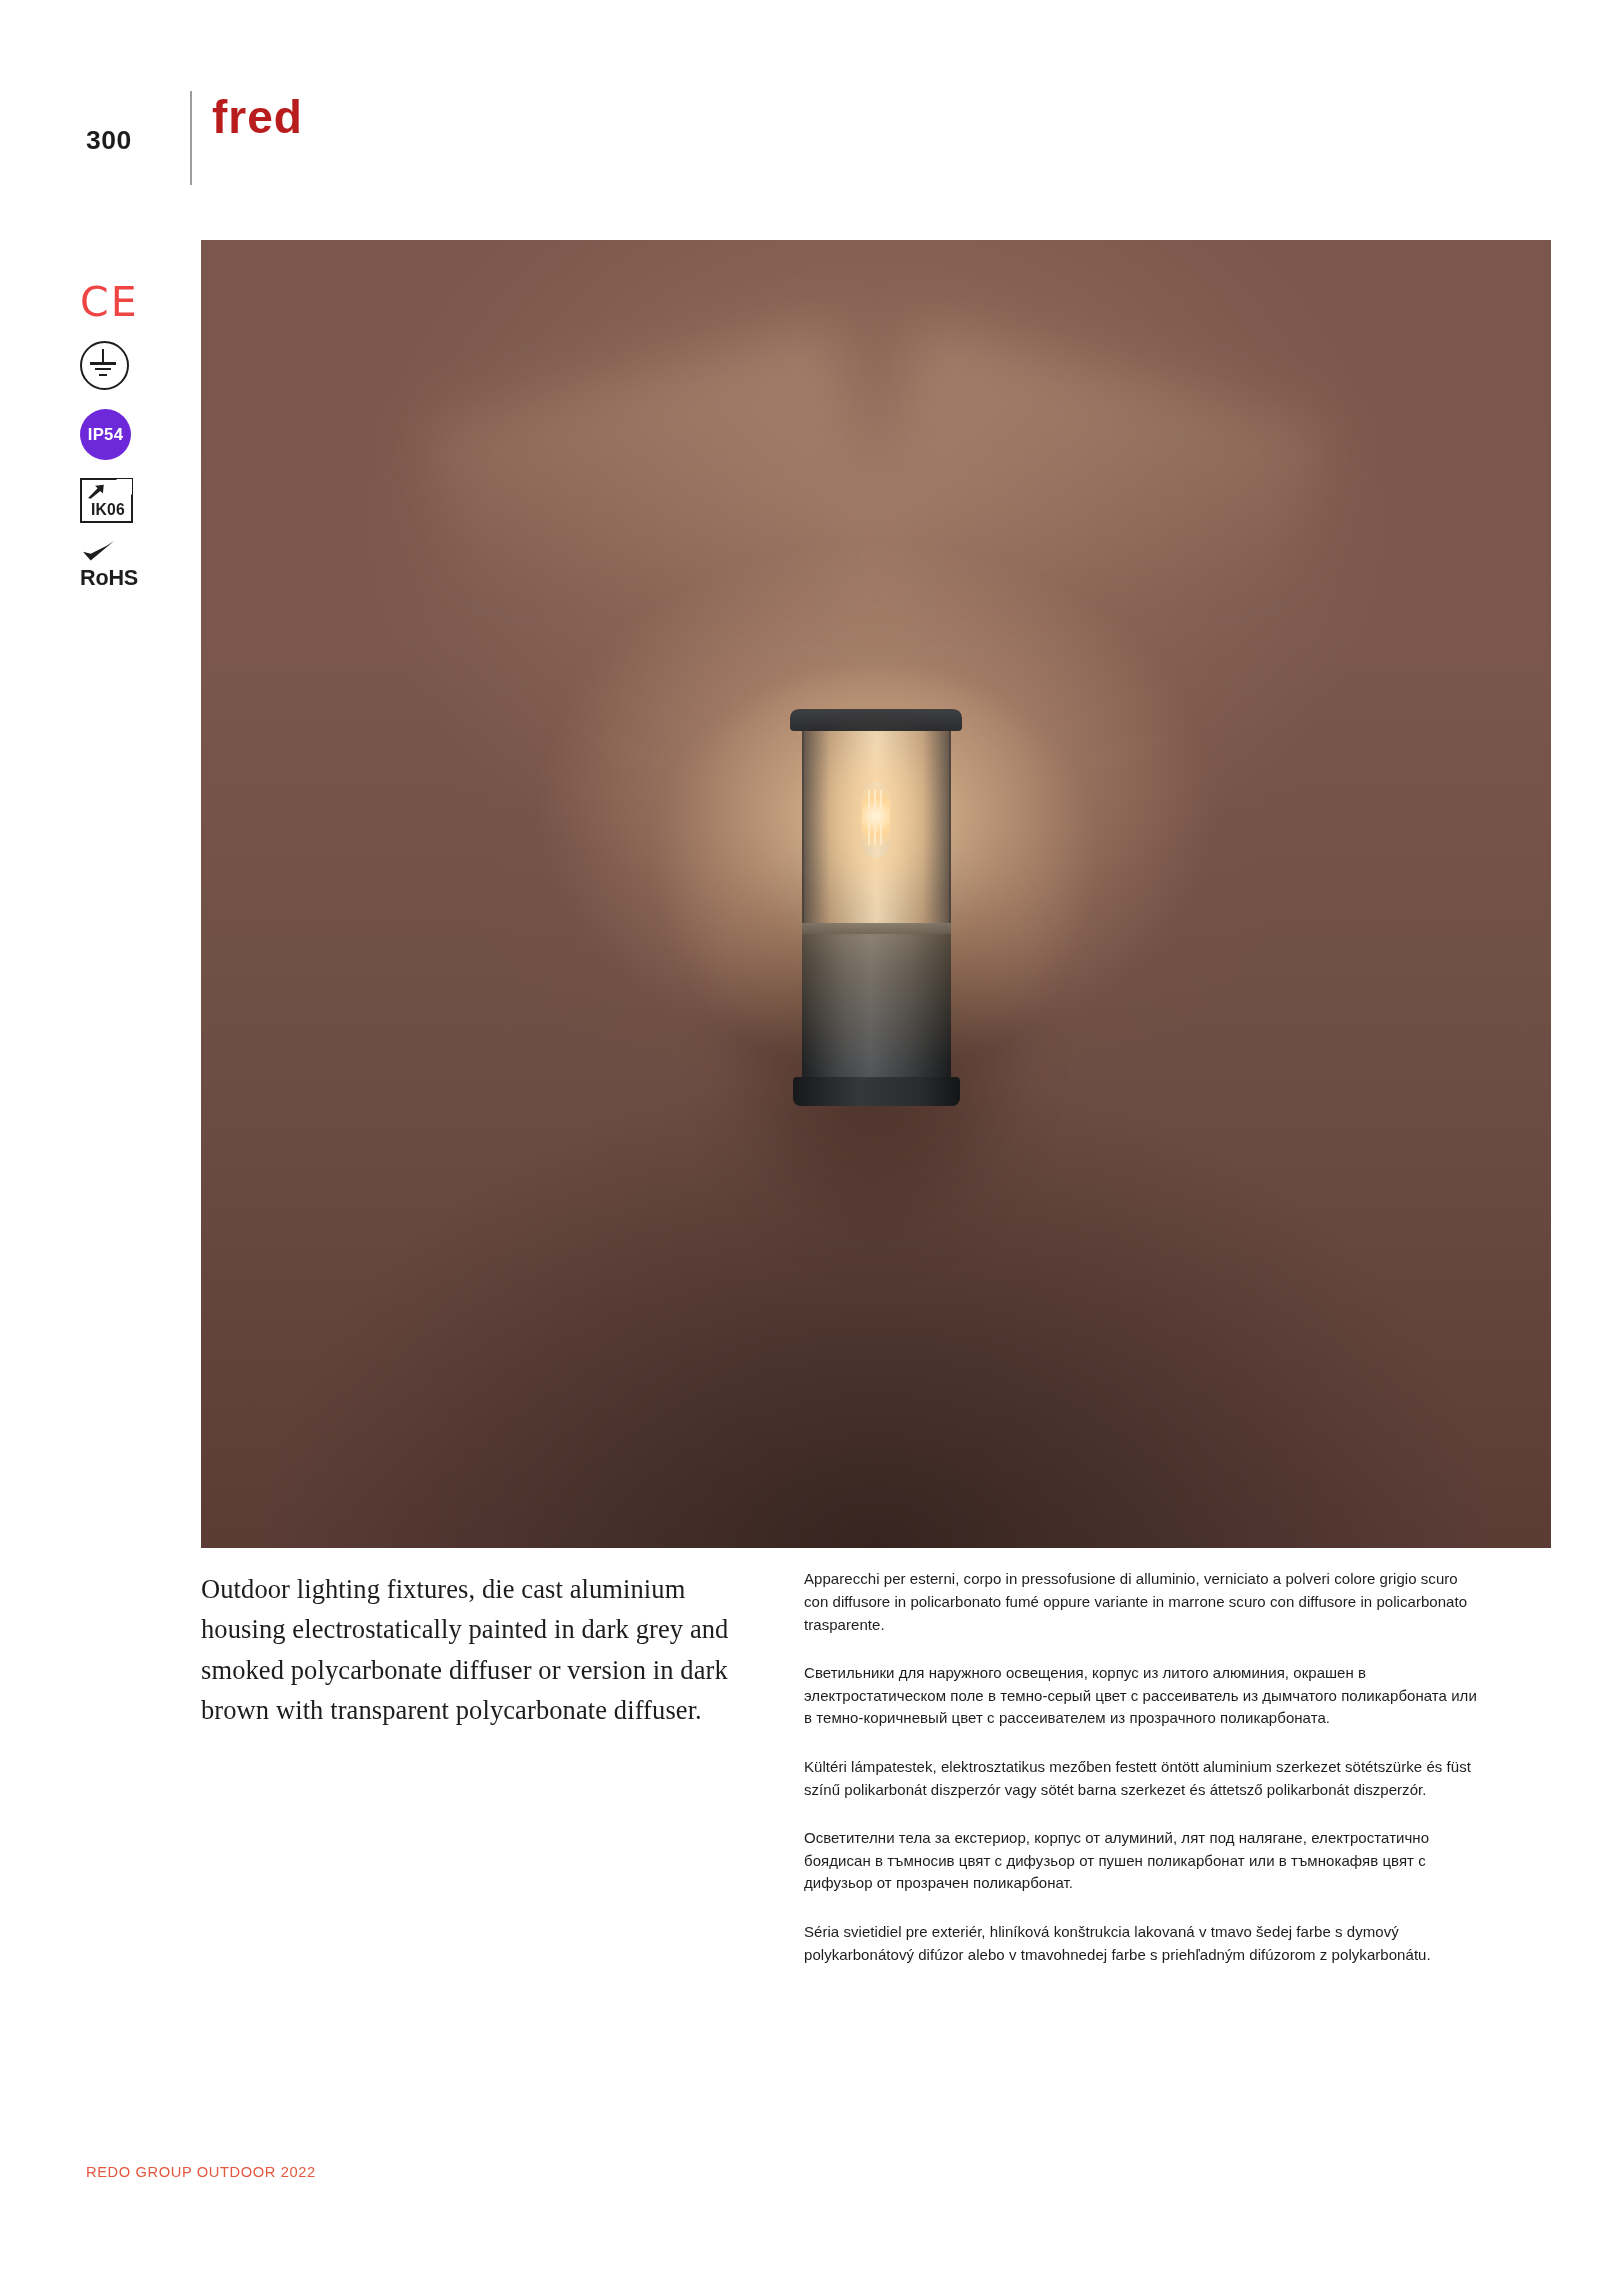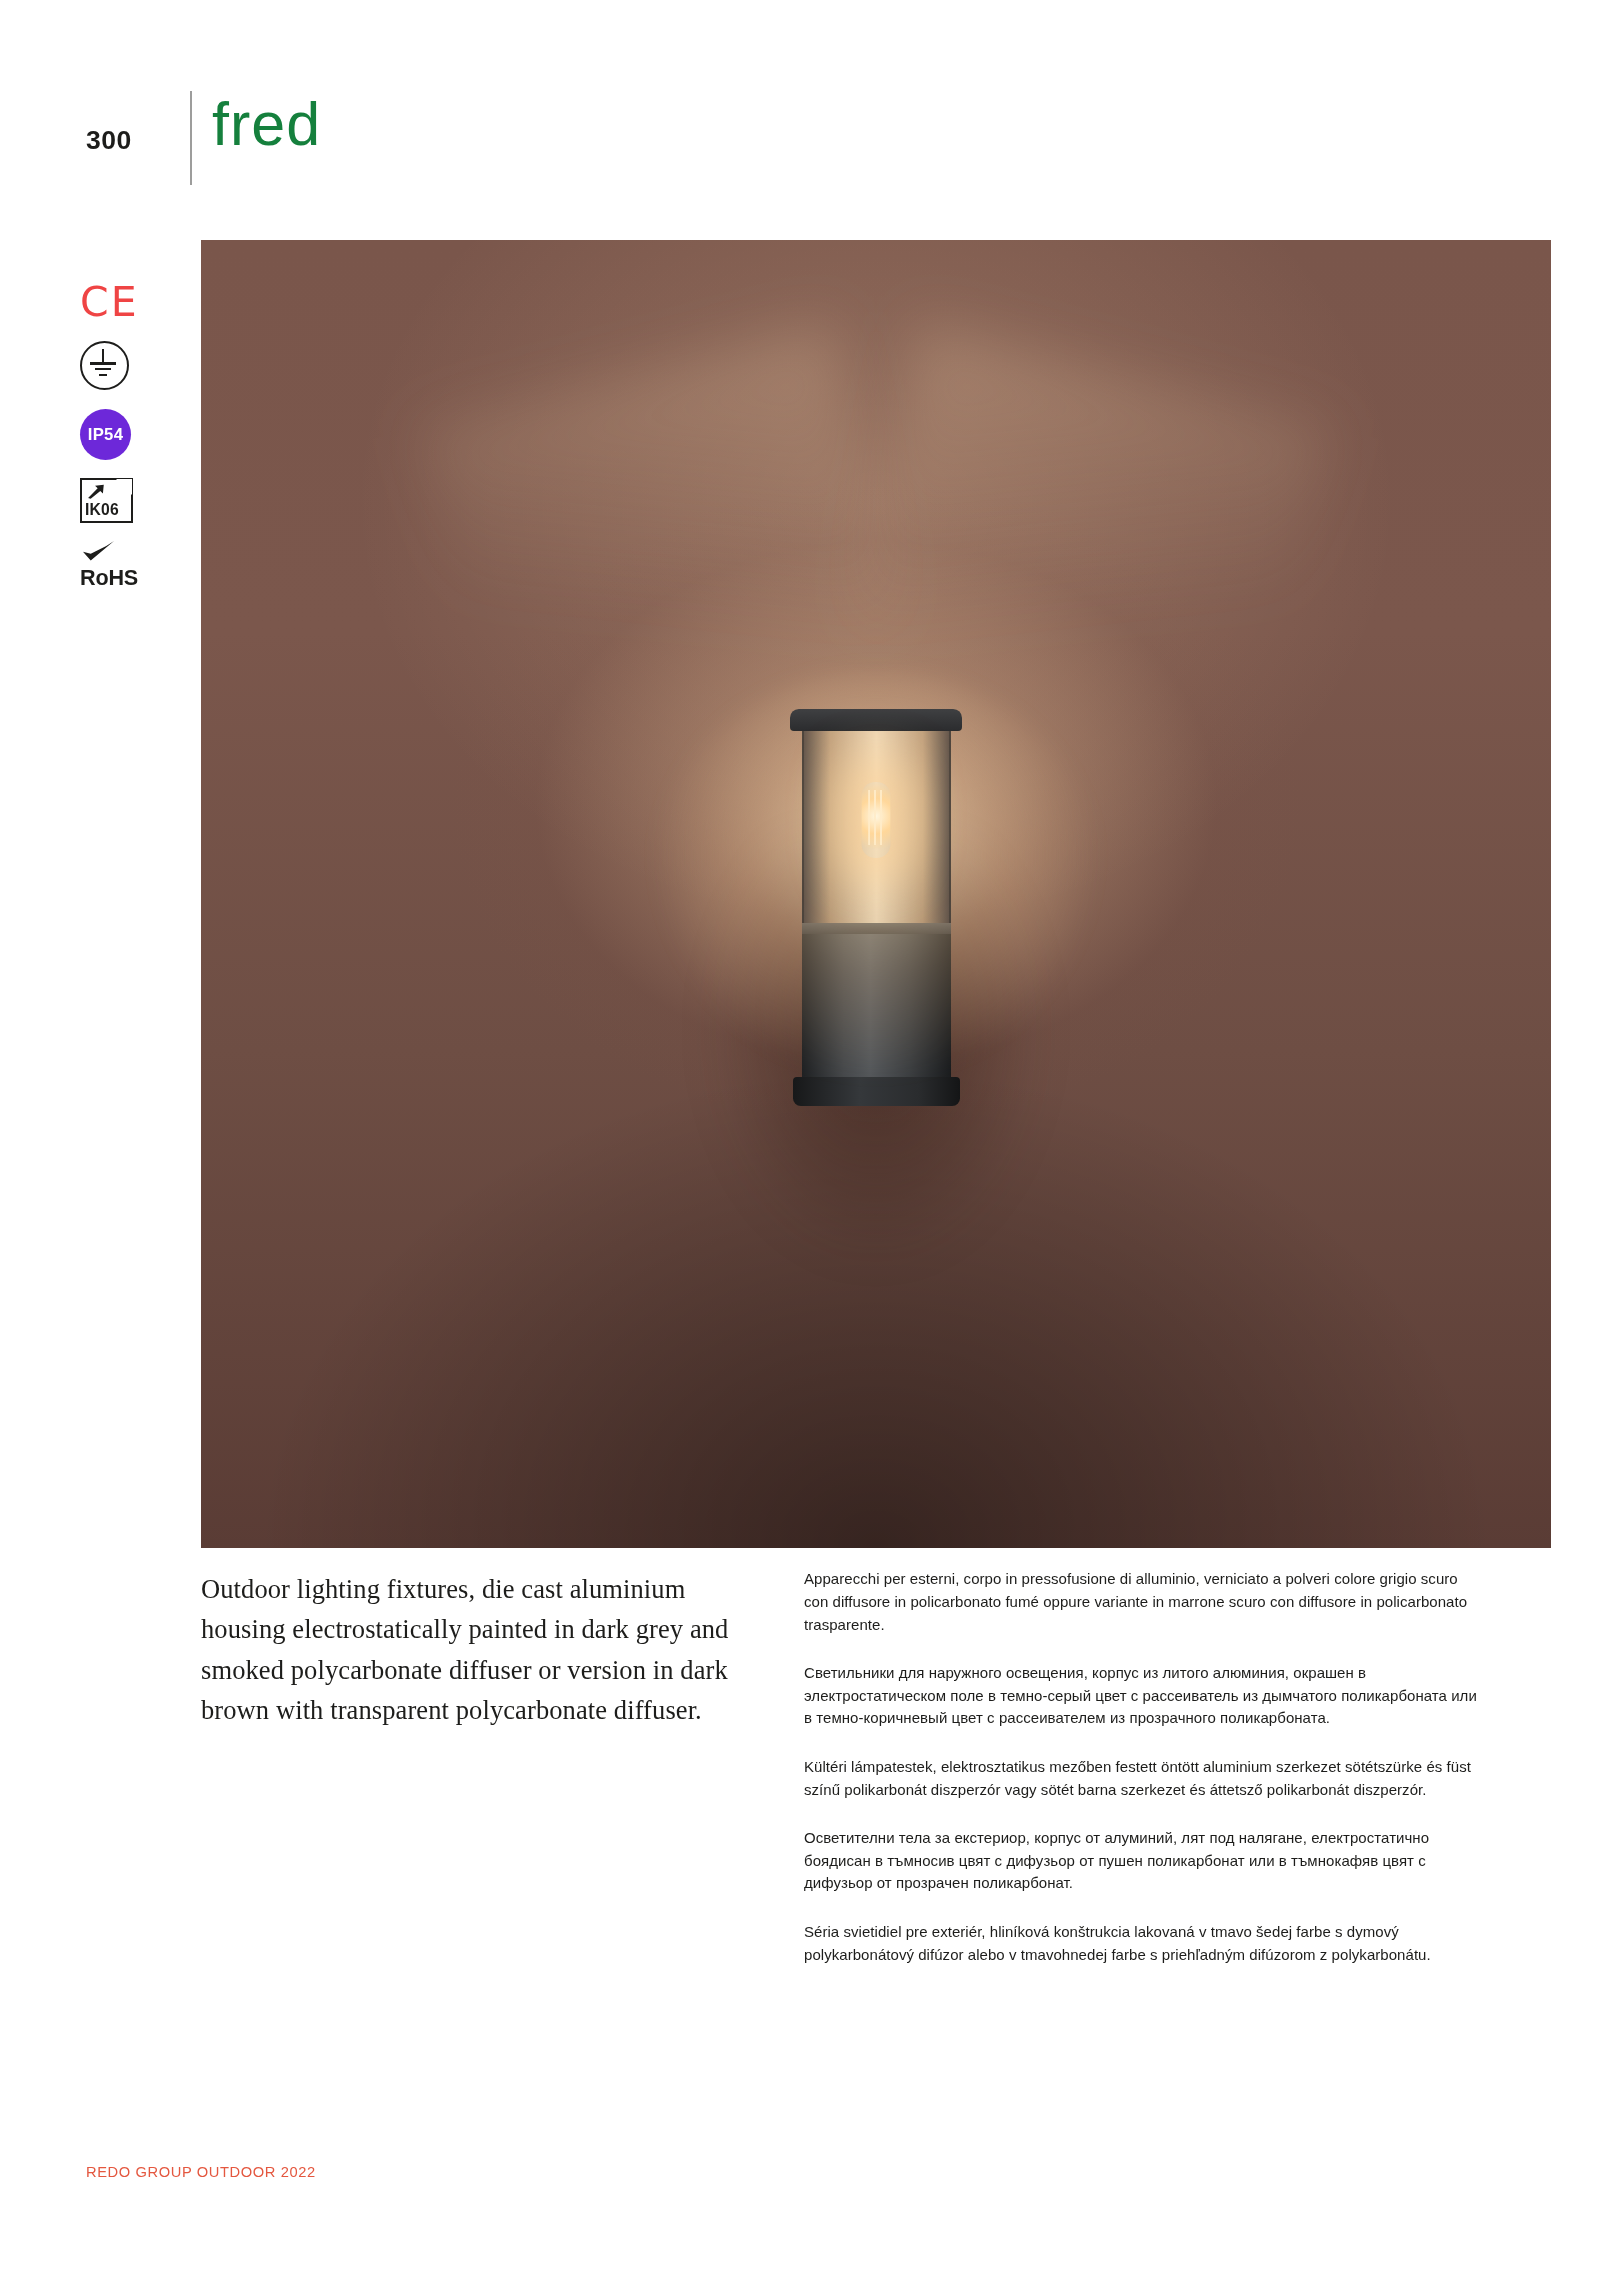--- a/index.html
+++ b/index.html
@@ -16,21 +16,21 @@
   
   .page-number{
     position:absolute;left:86px;top:125px;
     font-size:26.5px;font-weight:bold;letter-spacing:0.5px;color:#1d1d1b;
   }
   .header-rule{
     position:absolute;left:190px;top:91px;width:2px;height:94px;background:#9d9d9c;
   }
   .product-title{
     position:absolute;left:212px;top:94px;
-    font-size:61px;font-weight:400;letter-spacing:1px;color:#15803d;
+    font-size:46px;font-weight:700;letter-spacing:1px;color:#b91c1c;
     line-height:1;
     font-family:"Liberation Sans", sans-serif;
   }
 
   
   .icon-col{position:absolute;left:80px;top:282px;width:88px;}
   .icon-item{margin-bottom:17.6px;display:block;}
 
   .ce{font-size:41px;letter-spacing:2px;line-height:1;font-weight:400;color:#ef4444;font-family:"DejaVu Sans",sans-serif;}
 
@@ -44,20 +44,21 @@
   .ip-badge{
     width:51px;height:51px;border-radius:50%;background:#6d28d9;color:#fff;
     display:flex;align-items:center;justify-content:center;
     font-size:16.7px;font-weight:bold;letter-spacing:0.3px;
   }
 
   .ik-badge{
     width:53px;height:45px;border:2px solid #1d1d1b;position:relative;
     display:flex;align-items:flex-end;
     box-sizing:border-box;
+    justify-content:center;
   }
   .ik-badge .txt{font-size:15.7px;font-weight:bold;padding:0 0 2px 2.9px;letter-spacing:0.2px;}
   .ik-badge .corner{
     position:absolute;right:-1px;top:-1px;width:0;height:0;
     border-left:16.7px solid transparent;border-top:16.7px solid #ffffff;
   }
   .ik-badge .hammer{
     position:absolute;left:3.9px;top:3.9px;width:21.6px;height:15.7px;
   }
 

